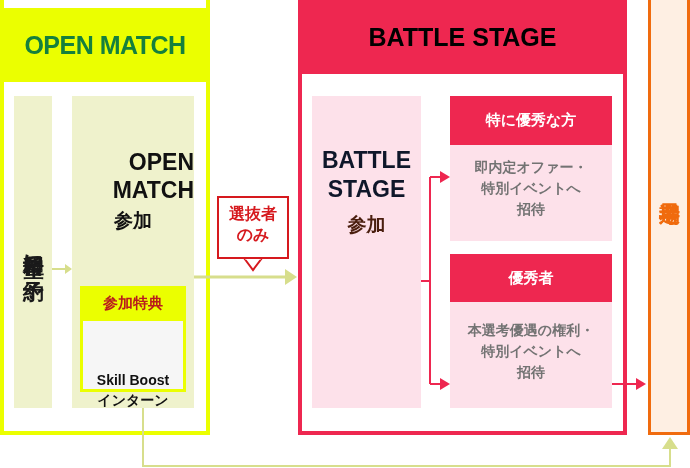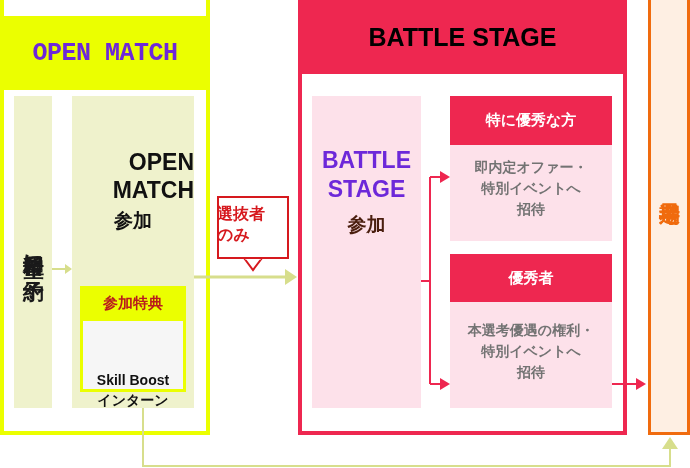--- a/index.html
+++ b/index.html
@@ -2,62 +2,62 @@
 <html><head>
 <meta charset="utf-8">
 <style>
   html, body { margin:0; padding:0; background:#ffffff; }
   body { width:690px; height:468px; position:relative; overflow:hidden;
          font-family:"DejaVu Sans", "Liberation Sans", sans-serif; font-weight:bold; }
   .abs { position:absolute; box-sizing:border-box; }
 
   
   #om-box { left:0; top:0; width:210px; height:435px; border:4px solid #EBFF00; border-top:none; }
-  #om-header { left:0; top:16px; width:210px; height:74px; background:#EBFF00; color:#6d28d9;
-               font-family:Liberation Mono, monospace; font-size:25px; display:flex; align-items:center; justify-content:center; letter-spacing:-0.5px; }
+  #om-header { left:0; top:8px; width:210px; height:74px; background:#EBFF00; color:#15803d;
+               font-family:Liberation Sans, sans-serif; font-size:25px; display:flex; align-items:center; justify-content:center; letter-spacing:-0.5px; }
   #om-reserve { left:14px; top:96px; width:38px; height:312px; background:#EFF2CC; color:#1a1a1a;
                 font-size:21px; line-height:25px; display:flex; align-items:center; justify-content:center; text-align:center; }
   #om-reserve span { writing-mode:vertical-rl; text-orientation:upright; letter-spacing:0px; }
   #om-main { left:72px; top:96px; width:122px; height:312px; background:#EFF2CC; }
   #om-main-title { left:72px; top:148px; width:122px; text-align:right; color:#111;
                    font-family:"Liberation Sans", sans-serif; font-size:23px; line-height:28px; }
   #om-main-sub { left:72px; top:208px; width:122px; text-align:center; color:#111; font-size:19px; }
   #perk { left:80px; top:286px; width:106px; height:106px; border:3px solid #EBFF00; background:#F6F6F6; }
   #perk-head { left:80px; top:286px; width:106px; height:35px; background:#EBFF00; color:#b91c1c;
                font-size:15px; display:flex; align-items:center; justify-content:center; }
   #perk-body { left:80px; top:334px; width:106px; text-align:center; color:#111; font-size:14px; line-height:20px;
                font-family:"Liberation Sans", sans-serif;margin-top:36px; }
 
   
   #bs-box { left:298px; top:0; width:329px; height:435px; border:4px solid #EE2750; border-top:none; }
   #bs-header { left:298px; top:0; width:329px; height:74px; background:#EE2750; color:#000000;
                font-family:"Liberation Sans", sans-serif; font-size:25px; display:flex; align-items:center; justify-content:center; }
   #bs-main { left:312px; top:96px; width:109px; height:312px; background:#FDE1EA; }
-  #bs-main-title { left:312px; top:146px; width:109px; text-align:center; color:#6d28d9;
+  #bs-main-title { left:312px; top:146px; width:109px; text-align:center; color:#0f172a;
                    font-family:"Liberation Sans", sans-serif; font-size:23px; line-height:29px; }
   #bs-main-sub { left:312px; top:212px; width:109px; text-align:center; color:#4A1E0E; font-size:19px; }
 
   .card { background:#FDE1EA; }
   .card-head { background:#EE2750; color:#ffffff; font-size:15px; display:flex; align-items:center; justify-content:center; }
   .card-body { color:#737373; font-size:14px; line-height:21px; text-align:center; }
   #card1 { left:450px; top:96px; width:162px; height:145px; }
   #card1-head { left:450px; top:96px; width:162px; height:49px; }
   #card1-body { left:450px; top:157px; width:162px; }
   #card2 { left:450px; top:254px; width:162px; height:154px; }
   #card2-head { left:450px; top:254px; width:162px; height:48px; }
   #card2-body { left:450px; top:320px; width:162px; }
 
   
   #early { left:648px; top:0; width:42px; height:435px; border:3px solid #F06B0E; border-top:none; background:#FEEFE3; }
   #early-label { left:648px; top:168px; width:42px; color:#F06B0E; font-size:21px; line-height:25px; text-align:center; }
   #early-label span { writing-mode:vertical-rl; text-orientation:upright; }
 
   
   #balloon { left:217px; top:196px; width:72px; height:63px; border:2px solid #D6191E; background:#fff; }
-  #balloon-text { left:217px; top:203px; width:72px; color:#D6191E; font-size:16px; line-height:21px; }
+  #balloon-text { left:217px; top:203px; width:72px; text-align:center; color:#D6191E; font-size:16px; line-height:21px; }
 
   svg.lines { position:absolute; left:0; top:0; }
 </style>
 </head>
 <body>
 
 <div class="abs" id="om-box"></div>
 <div class="abs" id="om-header">OPEN MATCH</div>
 <div class="abs" id="om-reserve">
   <span>希望日程に予約</span>

